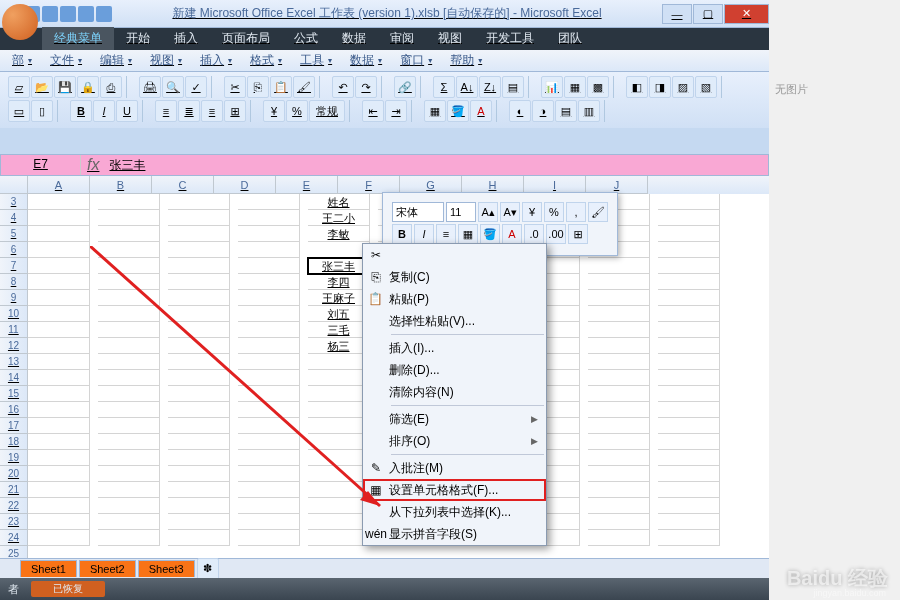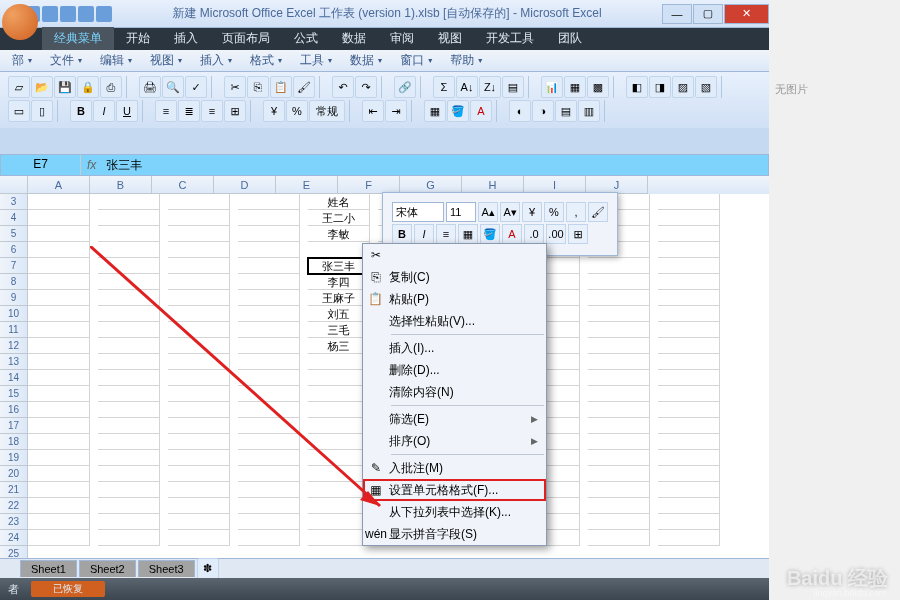--- a/index.html
+++ b/index.html
@@ -1,17 +1,17 @@
 <!DOCTYPE html>
 <html><head>
 <meta charset="utf-8">
 <style>
 * { margin: 0; padding: 0; box-sizing: border-box; font-family: "Microsoft YaHei", Arial, sans-serif; }
 body { background: #f0f0f0; width: 900px; height: 600px; overflow: hidden; position: relative; }
-.window { width: 769px; height: 600px; background: #c5d9f1; position: relative; }
+.window { width: 769px; height: 600px; background: #c5d9f1; position: relative; text-decoration: underline; }
 .titlebar { height: 28px; background: linear-gradient(#e8f0fc, #d0e0f5); display: flex; align-items: center; border-bottom: 1px solid #a0b8d8; }
 .qat { display: flex; gap: 2px; padding-left: 24px; }
 .qat .icon { width: 16px; height: 16px; background: #6a9edb; border-radius: 2px; }
 .title { flex: 1; text-align: center; font-size: 12px; color: #4a6a9a; }
 .winbtns { display: flex; gap: 1px; }
 .winbtn { width: 30px; height: 20px; background: #d0e0f5; border: 1px solid #a0b8d8; display: flex; align-items: center; justify-content: center; font-size: 11px; }
 .winbtn.close { background: #d04030; color: #fff; width: 45px; }
 .orb { position: absolute; top: 4px; left: 2px; width: 36px; height: 36px; background: radial-gradient(circle at 30% 30%, #f0a060, #d06020); border-radius: 50%; z-index: 10; }
 .tabs { height: 22px; background: #2a3540; display: flex; padding-left: 42px; align-items: flex-end; }
 .tab { padding: 3px 12px; font-size: 12px; color: #e0e8f0; cursor: pointer; }
@@ -20,38 +20,38 @@
 .menuitem { padding: 2px 8px; font-size: 12px; color: #3a5a8a; display: flex; align-items: center; gap: 2px; }
 .menuitem::after { content: "▾"; font-size: 8px; margin-left: 2px; }
 .toolbars { background: linear-gradient(#e8f0fc, #d0e0f5); padding: 4px; }
 .toolbar-row { display: flex; gap: 8px; margin-bottom: 2px; }
 .tool-group { display: flex; gap: 1px; align-items: center; padding: 0 4px; border-right: 1px solid #b0c8e0; }
 .tbtn { width: 22px; height: 22px; background: #e0ecfa; border: 1px solid #c0d4ec; border-radius: 2px; display: flex; align-items: center; justify-content: center; font-size: 11px; }
 .tbtn.wide { width: auto; padding: 0 6px; font-size: 11px; }
 .tbtn.bold { font-weight: bold; }
 .tbtn.italic { font-style: italic; }
 .tbtn.underline { text-decoration: underline; }
-.namebox-row { height: 22px; background: #7dd3fc; display: flex; border: 1px solid #a0b8d8; }
+.namebox-row { height: 22px; background: #f9a8d4; display: flex; border: 1px solid #a0b8d8; }
 .namebox { width: 80px; padding: 2px 6px; font-size: 12px; border-right: 1px solid #ccc; text-align: center; }
 .fx-area { display: flex; align-items: center; flex: 1; }
-.fx-label { padding: 0 6px; font-style: italic; font-size: 12px; color: #666; }
+.fx-label { padding: 0 6px; font-style: italic; font-size: 16px; color: #666; }
 .formula { flex: 1; padding: 2px 4px; font-size: 12px; }
 .grid-area { background: #fff; position: relative; }
 .col-headers { display: flex; height: 18px; background: linear-gradient(#f0f4fa, #dce8f8); }
 .rowhead-spacer { width: 28px; border-right: 1px solid #c0c8d0; border-bottom: 1px solid #c0c8d0; }
 .colhead { width: 62px; text-align: center; font-size: 11px; color: #4a6a9a; border-right: 1px solid #c0c8d0; border-bottom: 1px solid #c0c8d0; line-height: 18px; }
 .grid-body { display: flex; }
 .row-headers { width: 28px; }
 .rowhead { height: 16px; font-size: 10px; text-align: center; color: #4a6a9a; background: linear-gradient(90deg,#f0f4fa,#dce8f8); border-bottom: 1px solid #c0c8d0; border-right: 1px solid #c0c8d0; line-height: 16px; }
 .cells { position: relative; }
 .cell-row { display: flex; height: 16px; gap: 8px; }
 .cell { width: 62px; height: 16px; border-right: 1px solid #d4d4d4; border-bottom: 1px solid #d4d4d4; font-size: 11px; text-align: center; line-height: 16px; }
 .cell.selected { outline: 2.5px solid #000; outline-offset: -1px; }
 .sheet-tabs { height: 20px; background: #e0e8f4; display: flex; align-items: center; padding-left: 20px; gap: 2px; border-top: 1px solid #a0b8d8; position: absolute; bottom: 22px; width: 769px; }
-.sheet-tab { padding: 2px 10px; font-size: 11px; background: #a3a3a3; border: 1px solid #a0b8d8; border-bottom: none; }
+.sheet-tab { padding: 2px 10px; font-size: 11px; background: #f97316; border: 1px solid #a0b8d8; border-bottom: none; }
 .statusbar { height: 22px; background: linear-gradient(#5a6570, #3a4550); position: absolute; bottom: 0; width: 769px; display: flex; align-items: center; padding: 0 8px; gap: 12px; color: #e0e8f0; font-size: 11px; }
 .status-btn { background: #d06020; padding: 1px 22px; border-radius: 2px; font-size: 10px; }
 .mini-toolbar { position: absolute; top: 192px; left: 382px; background: #f0f4fa; border: 1px solid #a0b8d8; box-shadow: 2px 2px 6px rgba(0,0,0,0.3); padding: 9px; }
 .mt-row { display: flex; gap: 2px; align-items: center; margin-bottom: 2px; }
 .mt-input { width: 52px; height: 20px; font-size: 11px; border: 1px solid #a0b8d8; padding: 0 3px; }
 .mt-btn { width: 20px; height: 20px; background: #e8f0fc; border: 1px solid #c0d4ec; font-size: 11px; display: flex; align-items: center; justify-content: center; }
 .context-menu { position: absolute; top: 243px; left: 362px; width: 185px; background: #f0f4fa; border: 1px solid #8a9ab0; box-shadow: 3px 3px 8px rgba(0,0,0,0.4); }
 .cm-item { display: flex; align-items: center; height: 22px; font-size: 12px; padding-right: 8px; }
 .cm-item.sep { height: 1px; background: #c0c8d8; margin: 2px 2px 2px 28px; padding: 0; }
 .cm-icon { width: 26px; height: 22px; display: flex; align-items: center; justify-content: center; font-size: 12px; }

